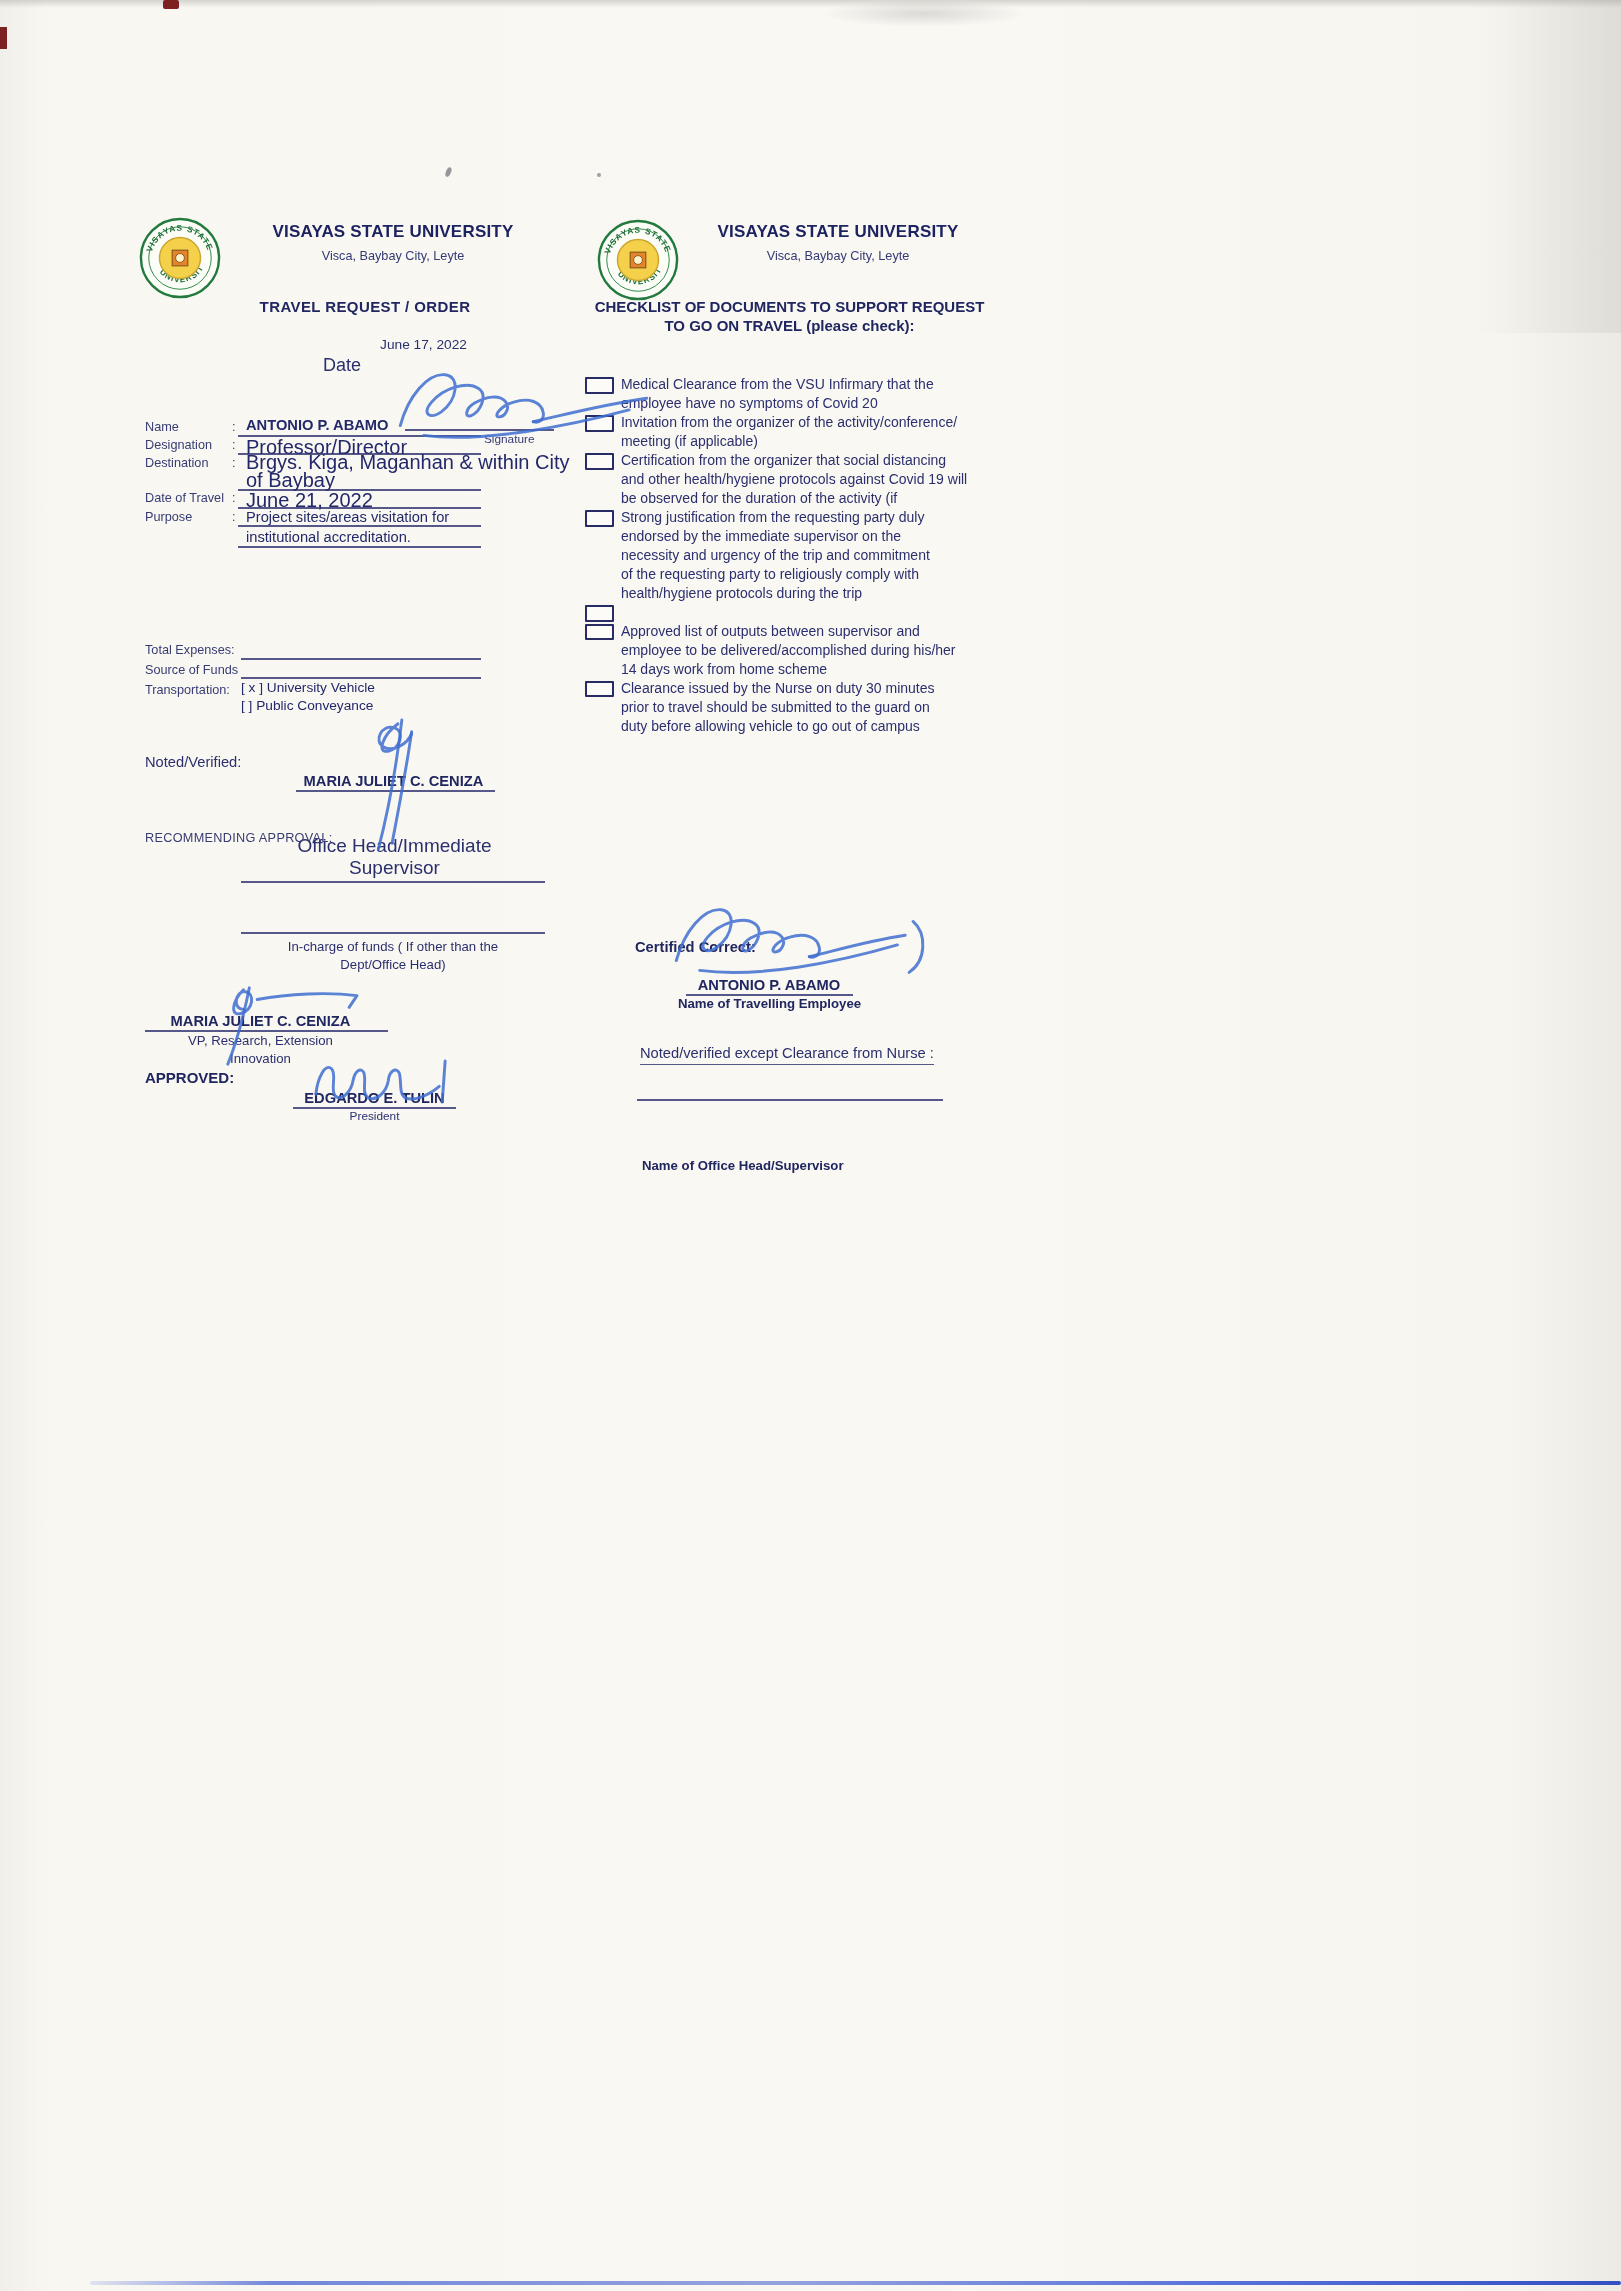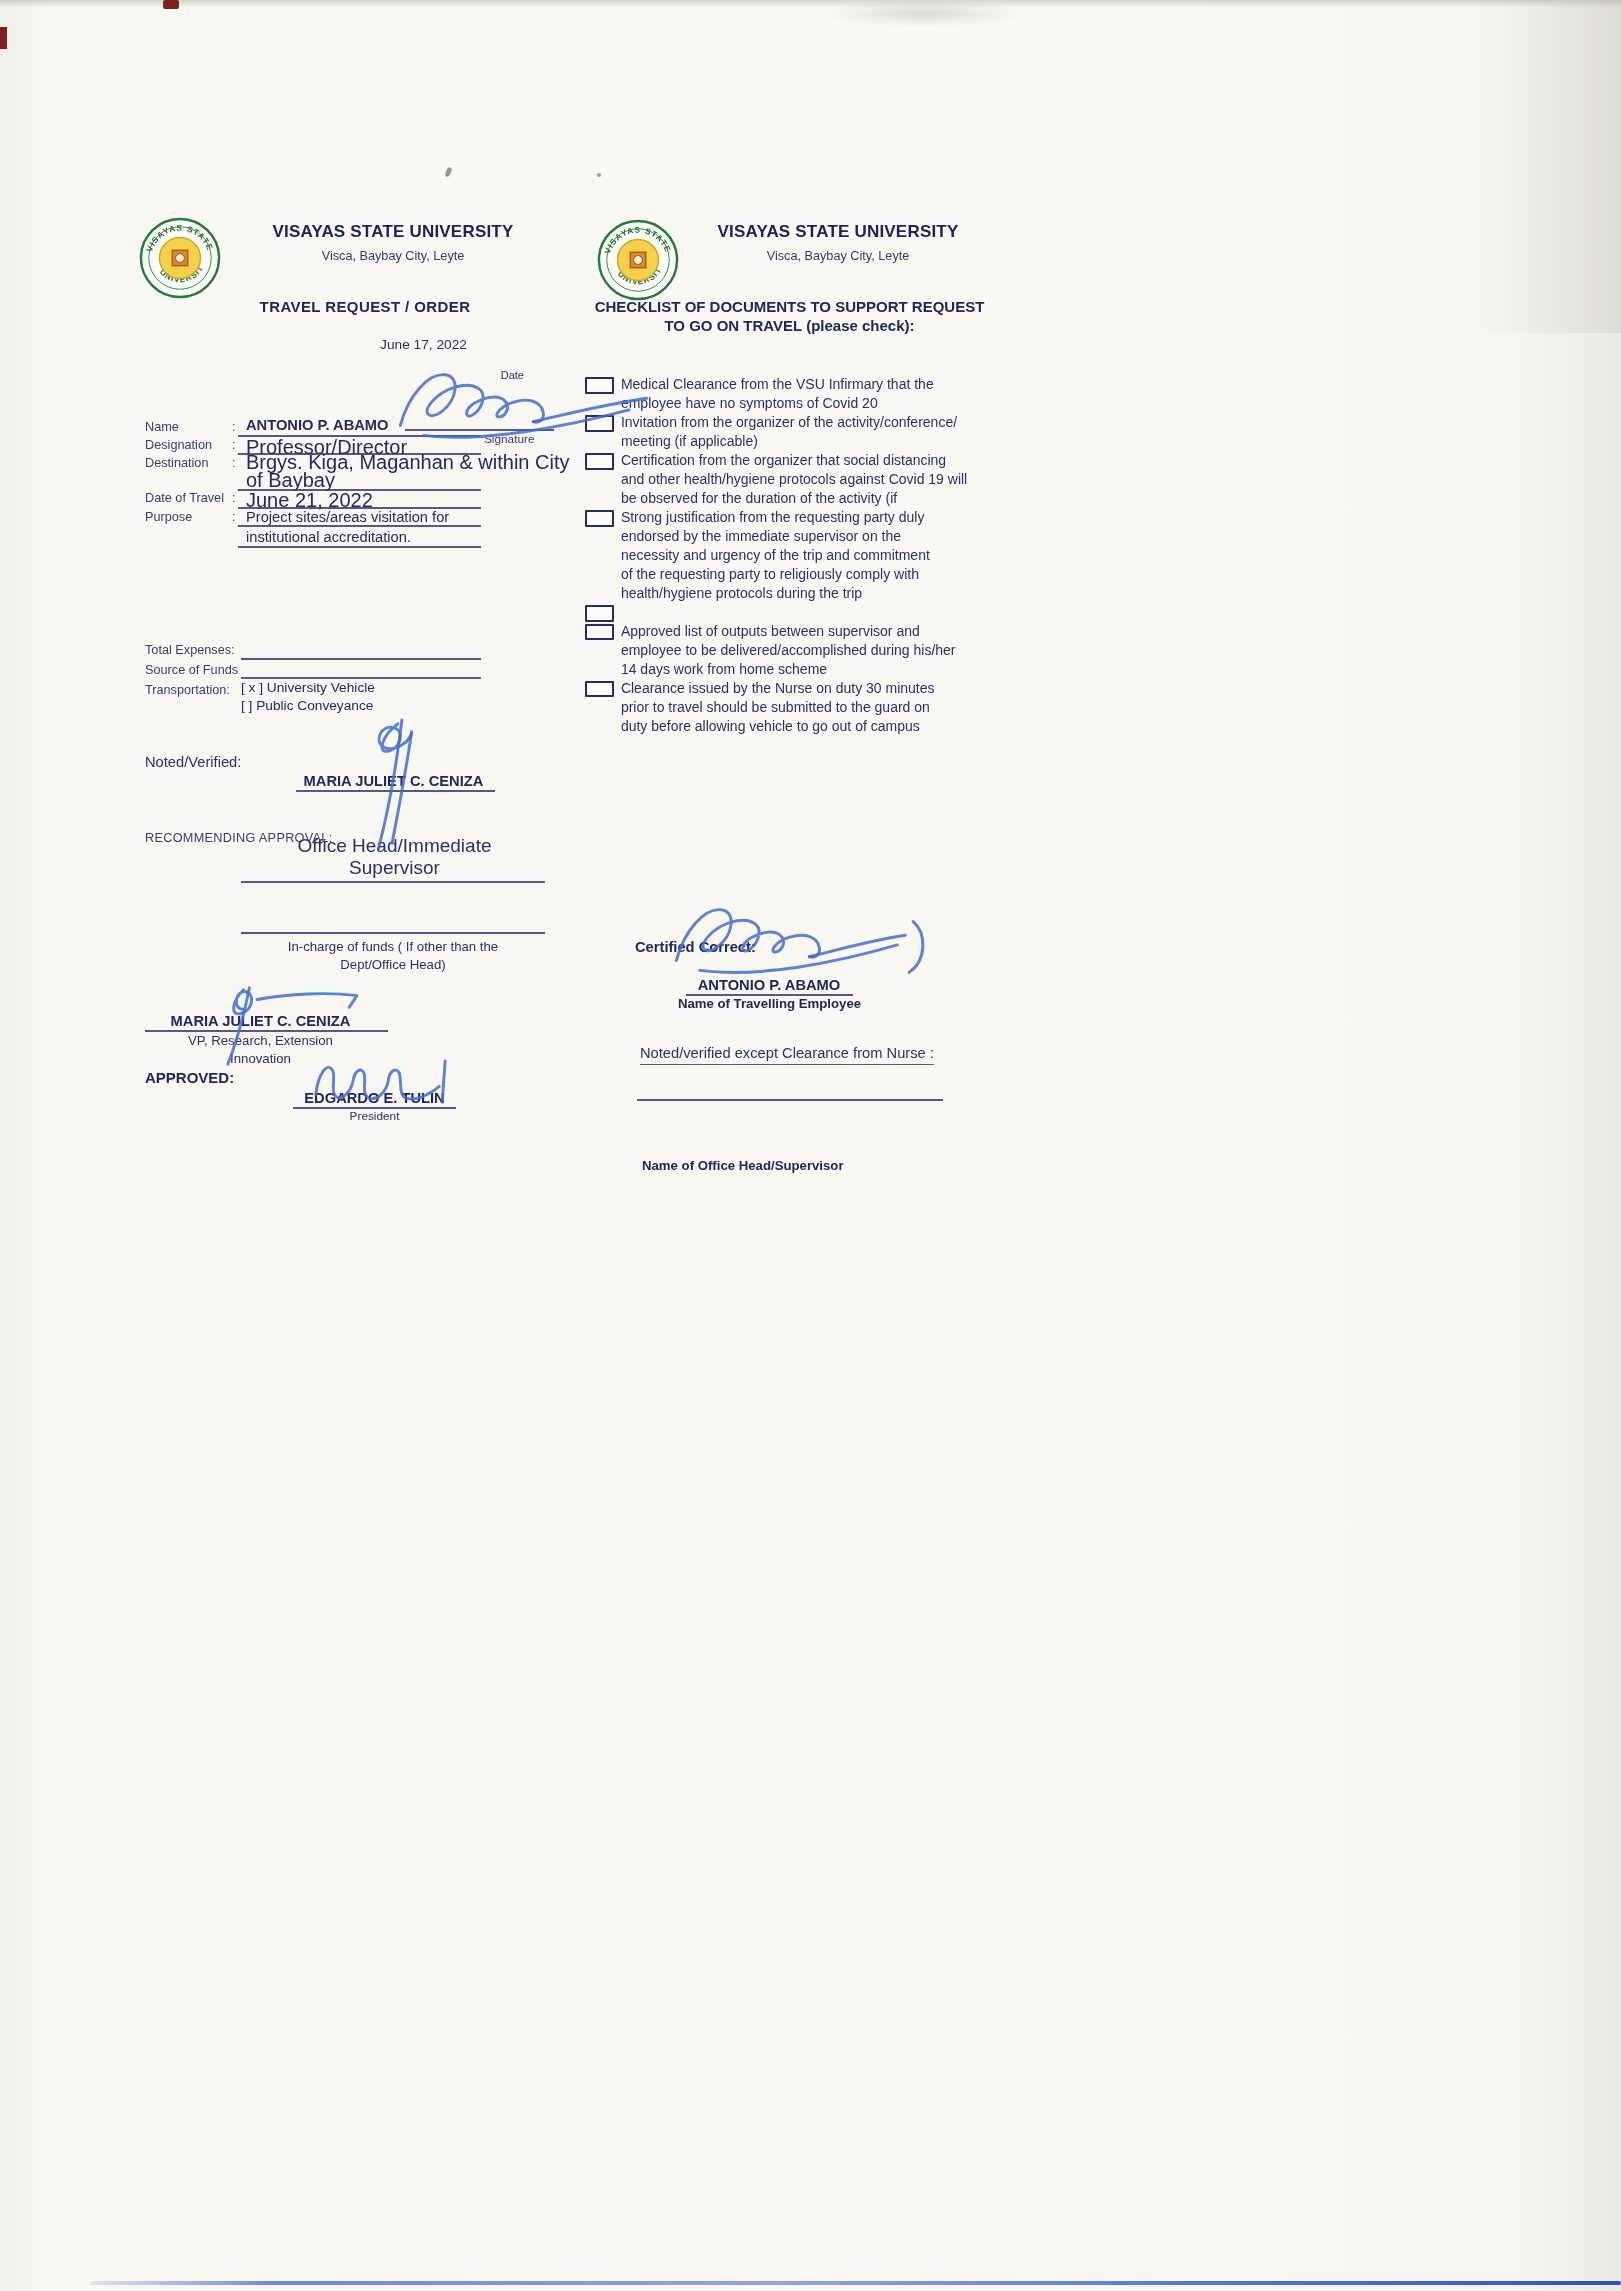--- a/index.html
+++ b/index.html
@@ -29,21 +29,21 @@
   #r-logo{left:597px;top:219px;}
   .uni{position:absolute;text-align:center;font-weight:bold;font-size:17px;letter-spacing:0.2px;color:#1d2360;}
   #l-uni{left:245px;top:222px;width:296px;}
   #r-uni{left:690px;top:222px;width:296px;}
   .addr{position:absolute;text-align:center;font-size:12.7px;color:#343a75;}
   #l-addr{left:245px;top:249px;width:296px;}
   #r-addr{left:690px;top:249px;width:296px;}
   #l-title{left:222px;top:298px;width:286px;text-align:center;font-weight:bold;font-size:15px;letter-spacing:0.4px;color:#20265f;}
   #r-title{left:576px;top:298px;width:427px;text-align:center;font-weight:bold;font-size:15px;line-height:18.6px;white-space:pre-line;color:#20265f;}
   #l-date{left:323px;top:337px;width:201px;text-align:center;font-size:13.7px;}
-  #l-date-cap{left:323px;top:369px;width:201px;text-align:right;font-size:11px;}
+  #l-date-cap{left:323px;top:355px;width:201px;text-align:left;font-size:18px;}
 
   
   .flabel{position:absolute;left:145px;font-size:12.7px;color:#373c74;}
   .fcolon{position:absolute;left:232px;font-size:12.7px;color:#373c74;}
   .fval{position:absolute;left:246px;font-size:20px;color:#23286a;}
   #f-name-l{top:420px;} #c1{top:420px;} #f-name-v{top:417px;font-weight:bold;font-size:14.7px;}
   #f-desig-l{top:438px;} #c2{top:438px;} #f-desig-v{top:436px;}
   #f-dest-l{top:456px;} #c3{top:456px;} #f-dest-v{top:454px;line-height:17.6px;white-space:pre-line;}
   #f-dot-l{top:491px;} #c4{top:491px;} #f-dot-v{top:489px;}
   #f-purp-l{top:510px;} #c5{top:510px;} #f-purp-v{top:507px;font-size:14.7px;line-height:20px;white-space:pre-line;}

